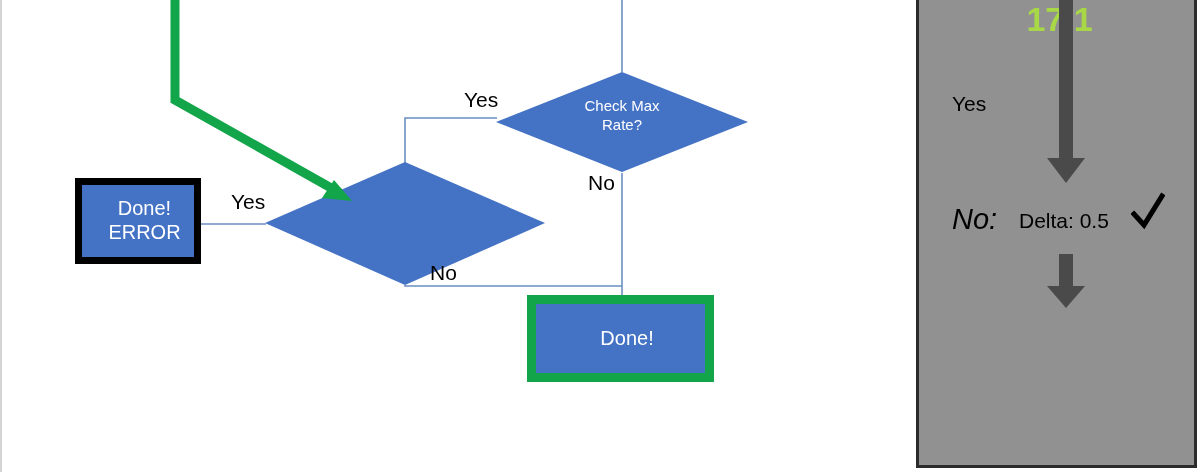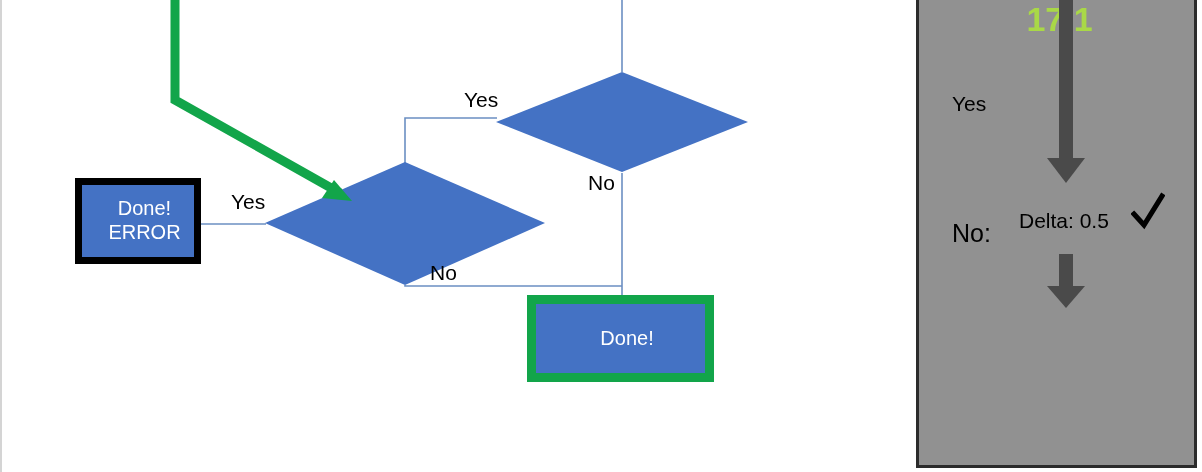--- a/index.html
+++ b/index.html
@@ -101,21 +101,21 @@
     position: absolute;
     left: 0; top: 0;
     width: 281px; height: 468px;
   }
   .panel-text {
     position: absolute;
     color: #000000;
     white-space: nowrap;
   }
   #panel-yes { left: 33px; top: 92px; font-size: 21px; }
-  #panel-no  { left: 33px; top: 219px; font-size: 25px; }
+  #panel-no  { left: 33px; top: 203px; font-size: 29px; font-style: italic; }
   #panel-delta { left: 100px; top: 209px; font-size: 21px; }
   #panel-check {
     left: 212px; top: 192px;
     width: 34px; height: 40px;
   }
   #panel-value {
     left: 0px; top: 305px;
     width: 281px;
     text-align: center;
     color: #a9d847;
@@ -148,20 +148,22 @@
     <polygon points="405,162 545,223 405,285 265,223" fill="#4472c4"></polygon>
     <polygon points="622,72 748,122 622,172 496,122" fill="#4472c4"></polygon>
 
     <g>
       <path d="M 175 0 L 175 100 L 340 193" stroke="#12a54a" stroke-width="9" fill="none" stroke-linecap="butt" stroke-linejoin="miter"></path>
       <polygon points="352,201 322,198 334,180" fill="#12a54a"></polygon>
     </g>
   </svg>
 
 
+  <div class="diamond-text" id="maxrate-diamond-text">Check Max
+Rate?</div>
 
   <div class="node-box" id="done-error-box">
     <span class="node-label">Done!
 ERROR</span>
   </div>
 
   <div class="node-box" id="done-box">
     <span class="node-label">Done!</span>
   </div>
 

